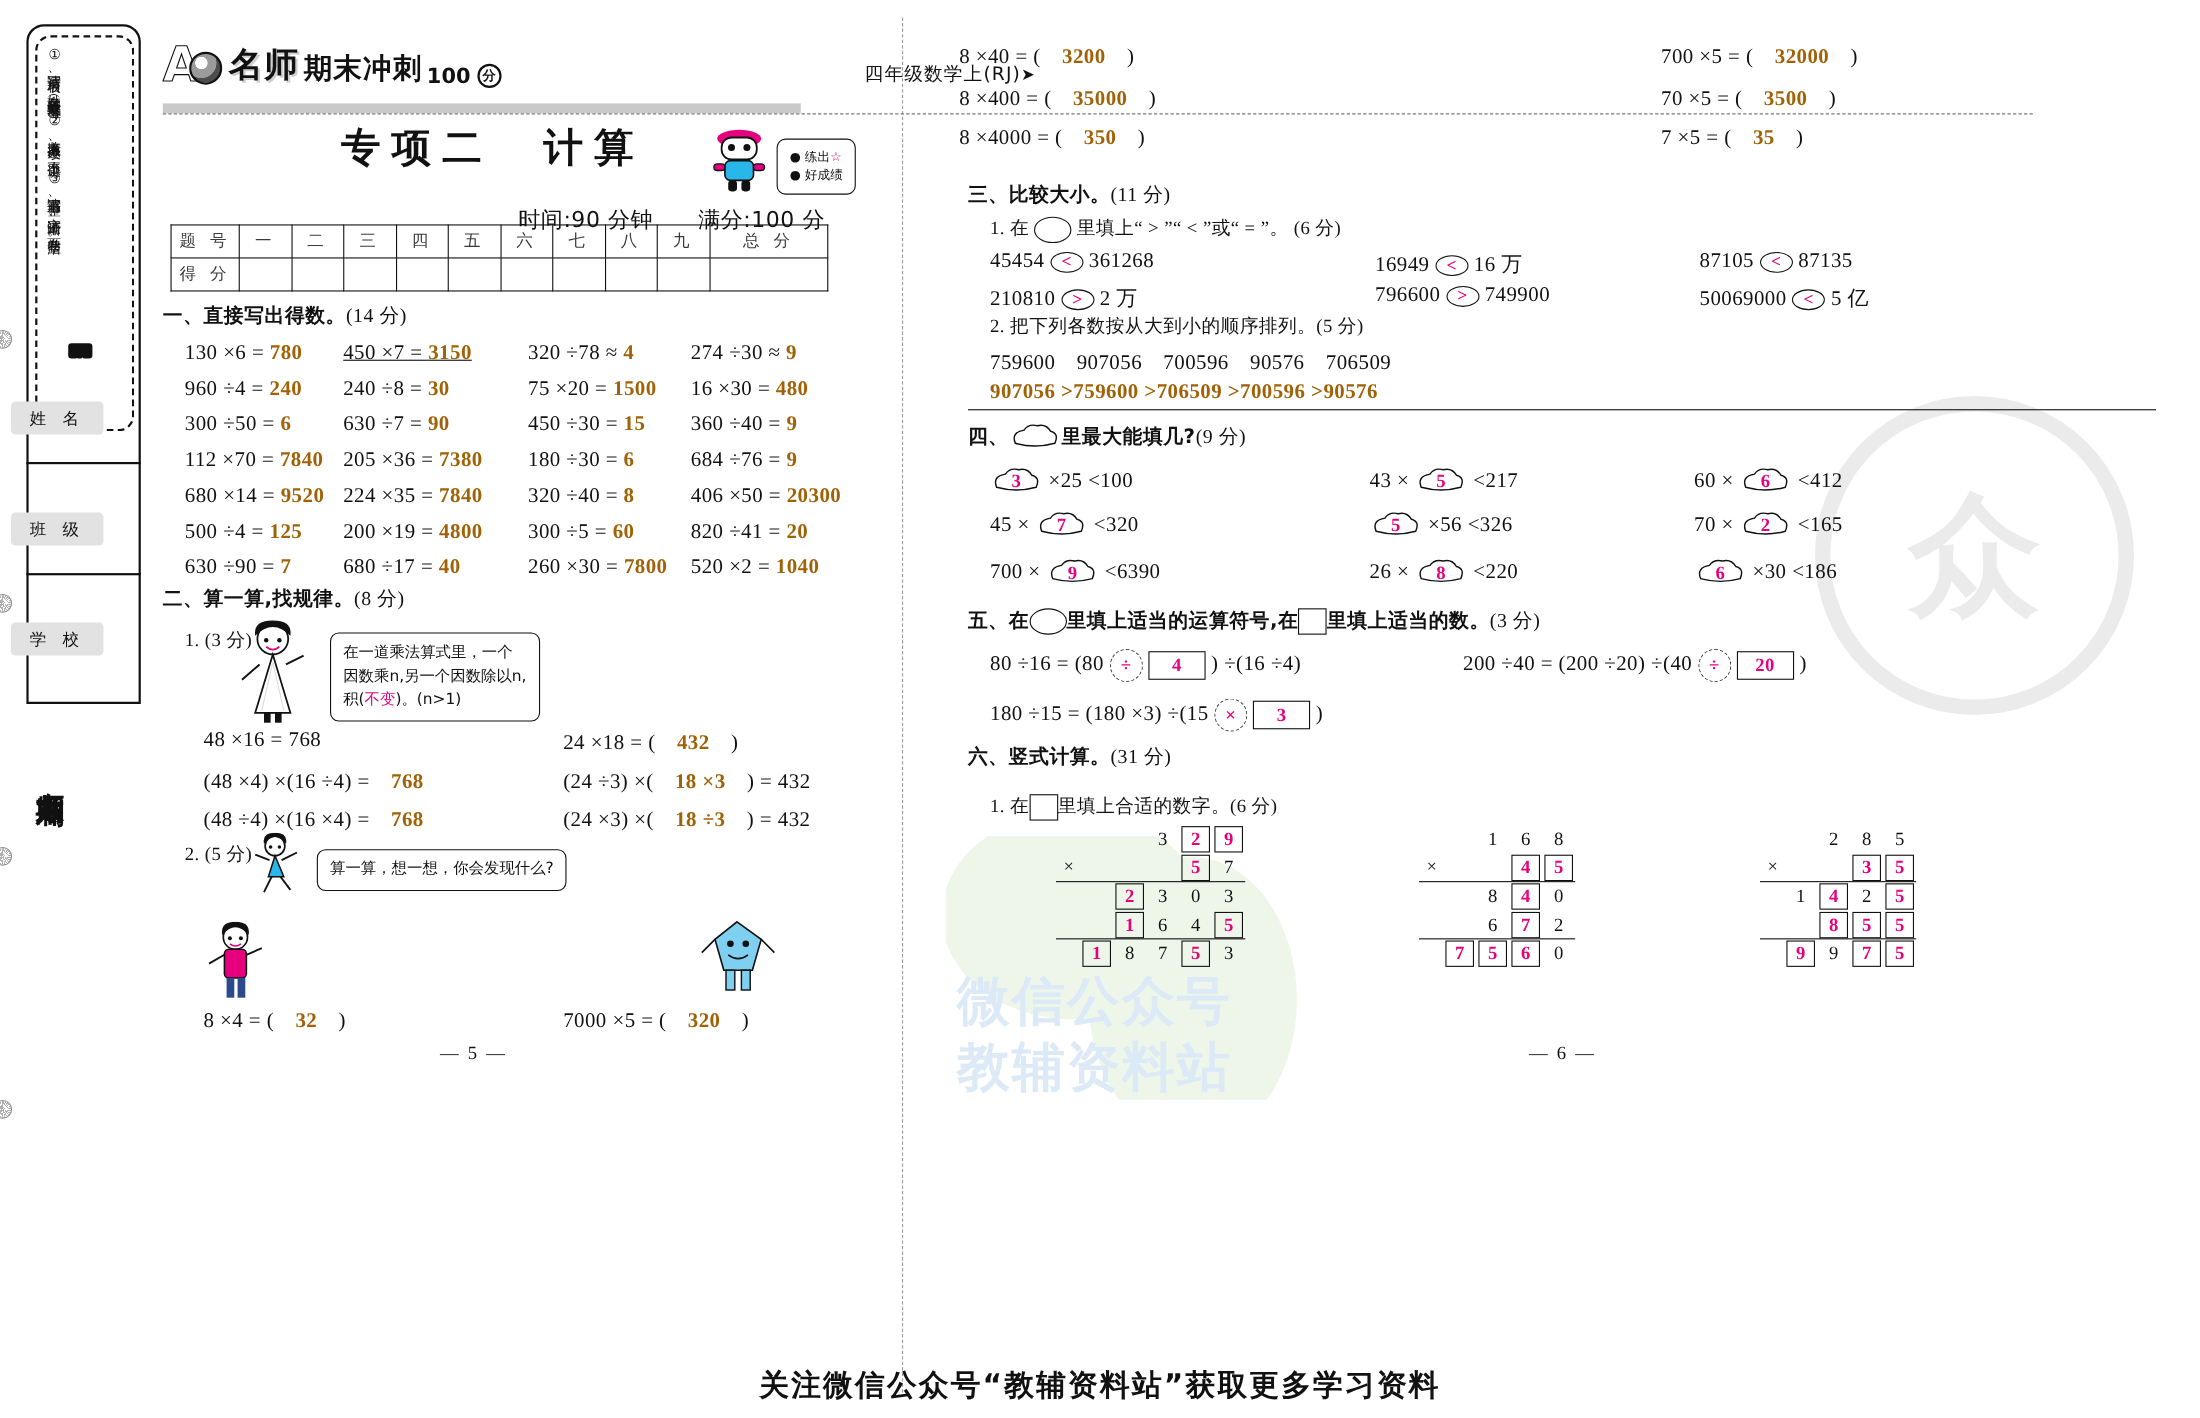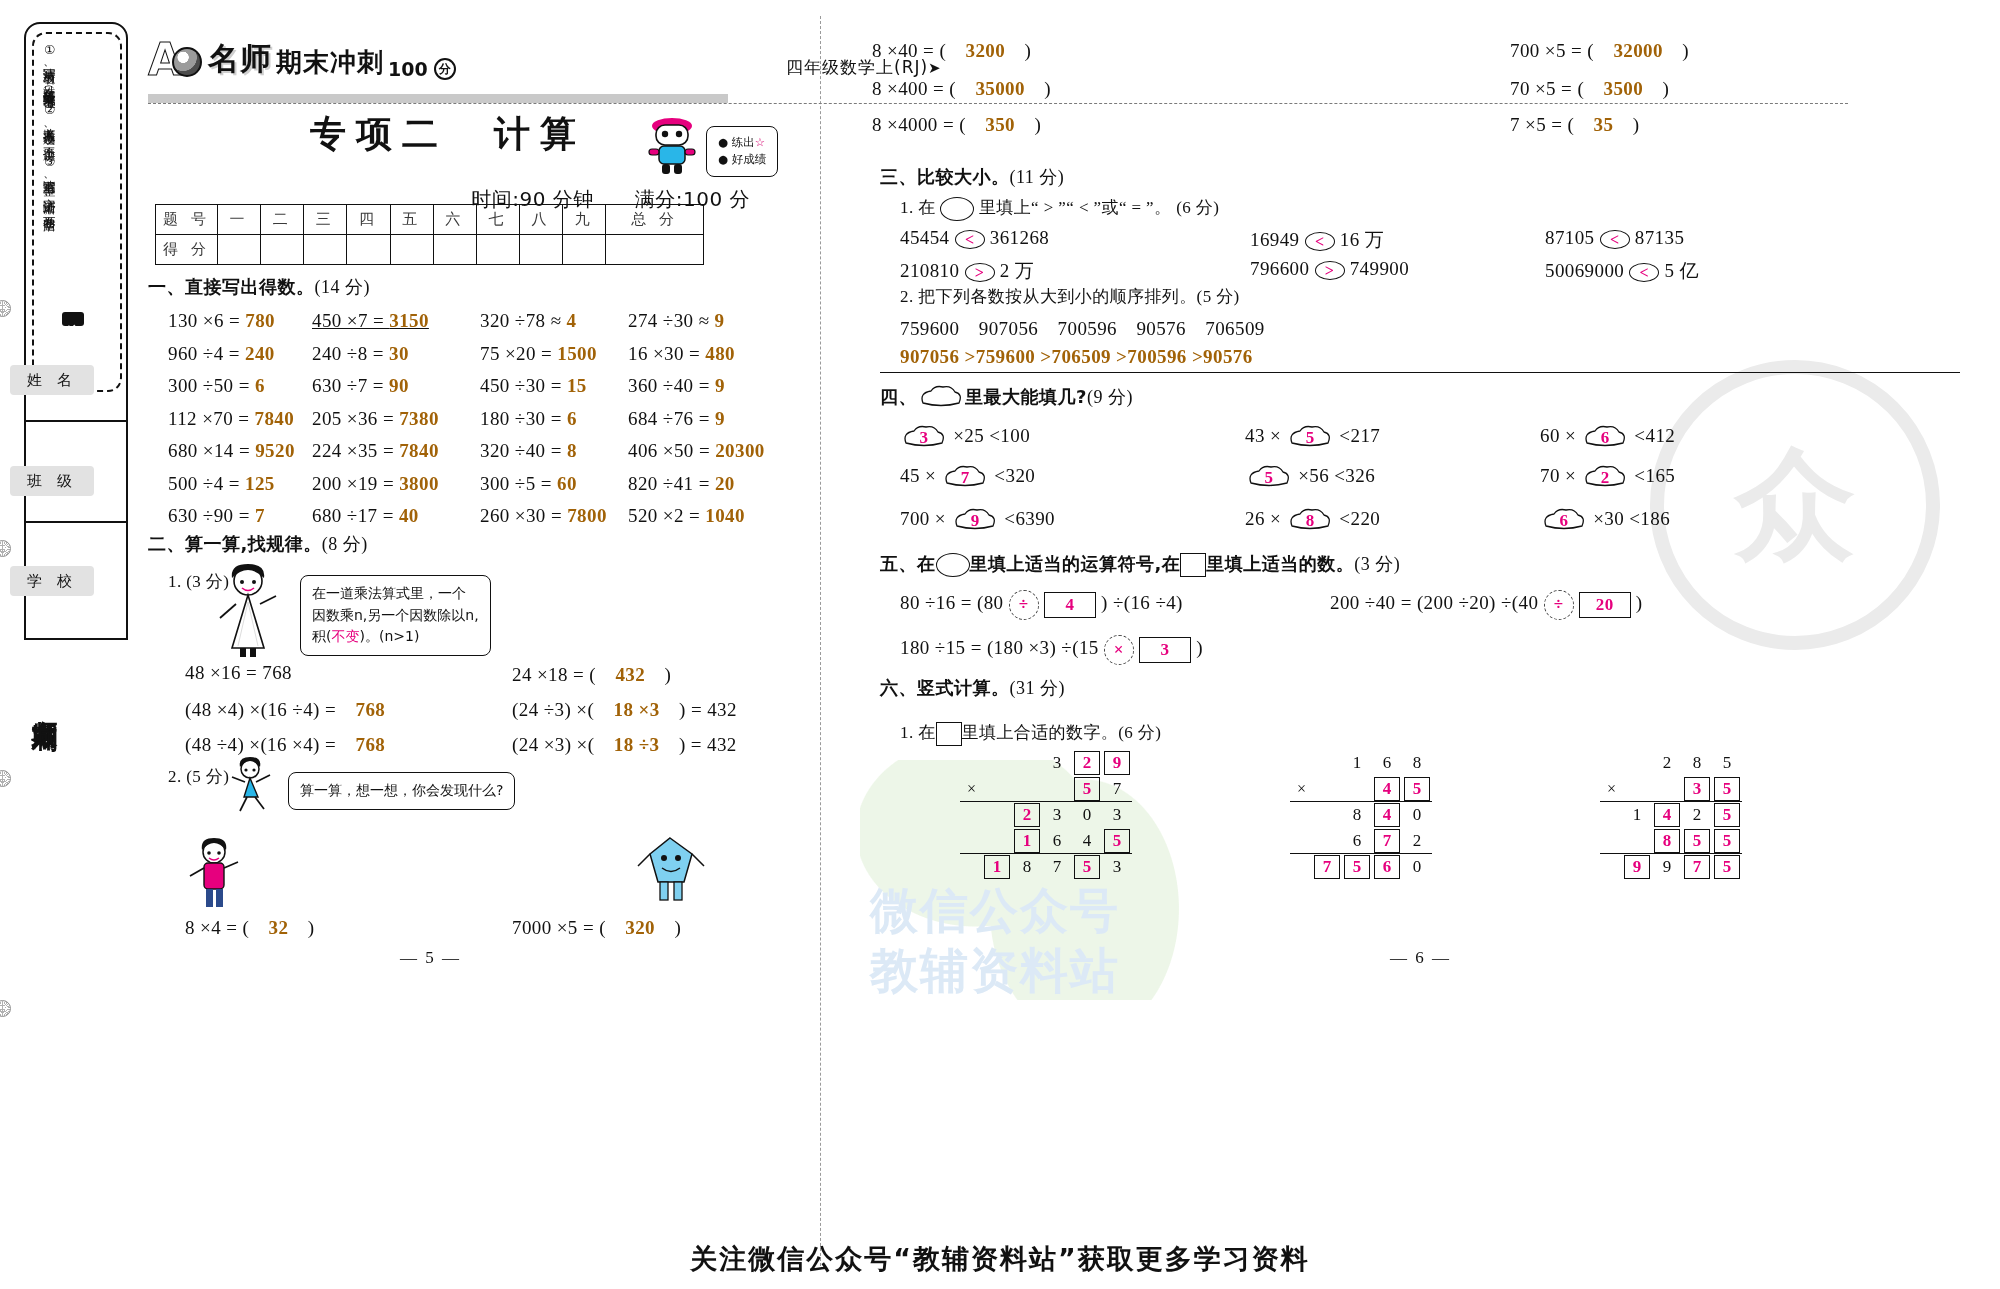--- a/index.html
+++ b/index.html
@@ -136,21 +136,21 @@
   }
   .mascot .bubble i{ font-style:normal; color:#d6006f; }
   .timing{
     position:absolute; left:440px; top:186px; width:310px; text-align:right;
     font-family:"DejaVu Sans", sans-serif; font-size:20px; letter-spacing:.5px;
   }
 
   
   table.score{
     position:absolute; left:155px; top:204px;
-    border-collapse:collapse; width:549px;
+    border-collapse:collapse; width:598px;
   }
   table.score td{
     border:1.4px solid #111; height:30px; text-align:center;
     font-family:"DejaVu Sans", sans-serif; font-size:15px; letter-spacing:4px;
     color:#3a3a3a;
   }
   table.score td.hd{ width:62px; }
 
   
   .sec{
@@ -366,21 +366,21 @@
       <div class="eq" style="left: 628px; top: 375px;"><span>360 ÷40 = </span><span class="ans">9</span></div>
       <div class="eq" style="left: 168px; top: 407.5px;"><span>112 ×70 = </span><span class="ans">7840</span></div>
       <div class="eq" style="left: 312px; top: 407.5px;"><span>205 ×36 = </span><span class="ans">7380</span></div>
       <div class="eq" style="left: 480px; top: 407.5px;"><span>180 ÷30 = </span><span class="ans">6</span></div>
       <div class="eq" style="left: 628px; top: 407.5px;"><span>684 ÷76 = </span><span class="ans">9</span></div>
       <div class="eq" style="left: 168px; top: 440px;"><span>680 ×14 = </span><span class="ans">9520</span></div>
       <div class="eq" style="left: 312px; top: 440px;"><span>224 ×35 = </span><span class="ans">7840</span></div>
       <div class="eq" style="left: 480px; top: 440px;"><span>320 ÷40 = </span><span class="ans">8</span></div>
       <div class="eq" style="left: 628px; top: 440px;"><span>406 ×50 = </span><span class="ans">20300</span></div>
       <div class="eq" style="left: 168px; top: 472.5px;"><span>500 ÷4 = </span><span class="ans">125</span></div>
-      <div class="eq" style="left: 312px; top: 472.5px;"><span>200 ×19 = </span><span class="ans">3800</span></div>
+      <div class="eq" style="left: 312px; top: 472.5px;"><span>200 ×19 = </span><span class="ans">4800</span></div>
       <div class="eq" style="left: 480px; top: 472.5px;"><span>300 ÷5 = </span><span class="ans">60</span></div>
       <div class="eq" style="left: 628px; top: 472.5px;"><span>820 ÷41 = </span><span class="ans">20</span></div>
       <div class="eq" style="left: 168px; top: 505px;"><span>630 ÷90 = </span><span class="ans">7</span></div>
       <div class="eq" style="left: 312px; top: 505px;"><span>680 ÷17 = </span><span class="ans">40</span></div>
       <div class="eq" style="left: 480px; top: 505px;"><span>260 ×30 = </span><span class="ans">7800</span></div>
       <div class="eq" style="left: 628px; top: 505px;"><span>520 ×2 = </span><span class="ans">1040</span></div>
     </div>
 
   <div class="sec" style="left:148px; top:532px;">
     <span>二、算一算,找规律。</span><span class="pt">(8 分)</span>

